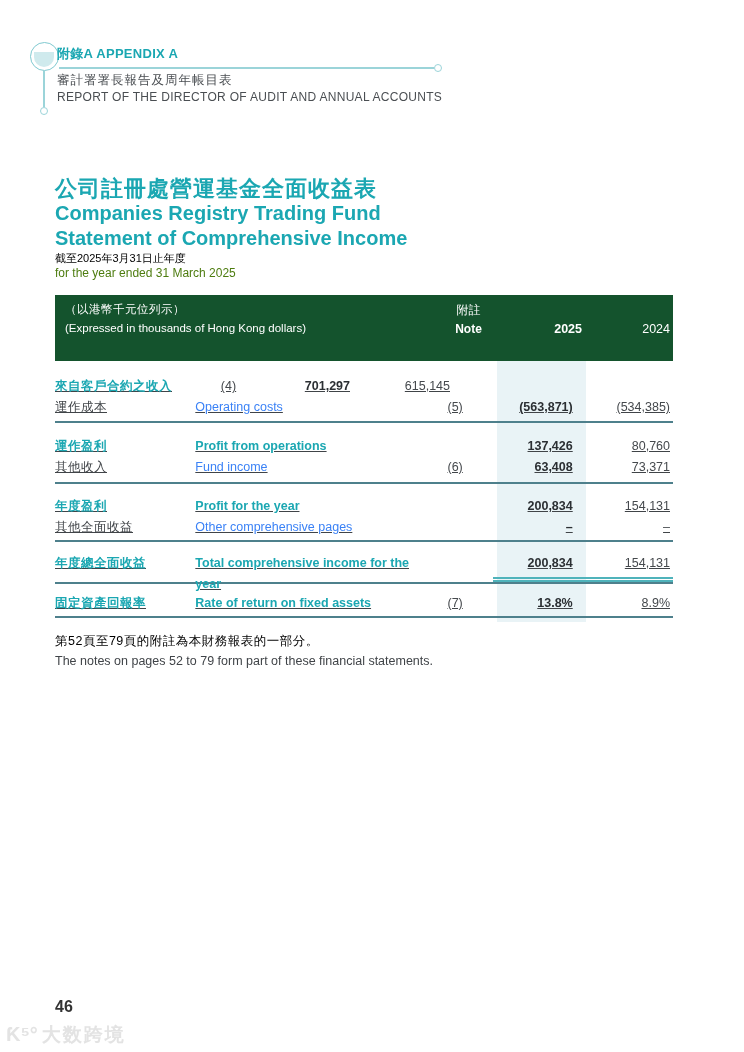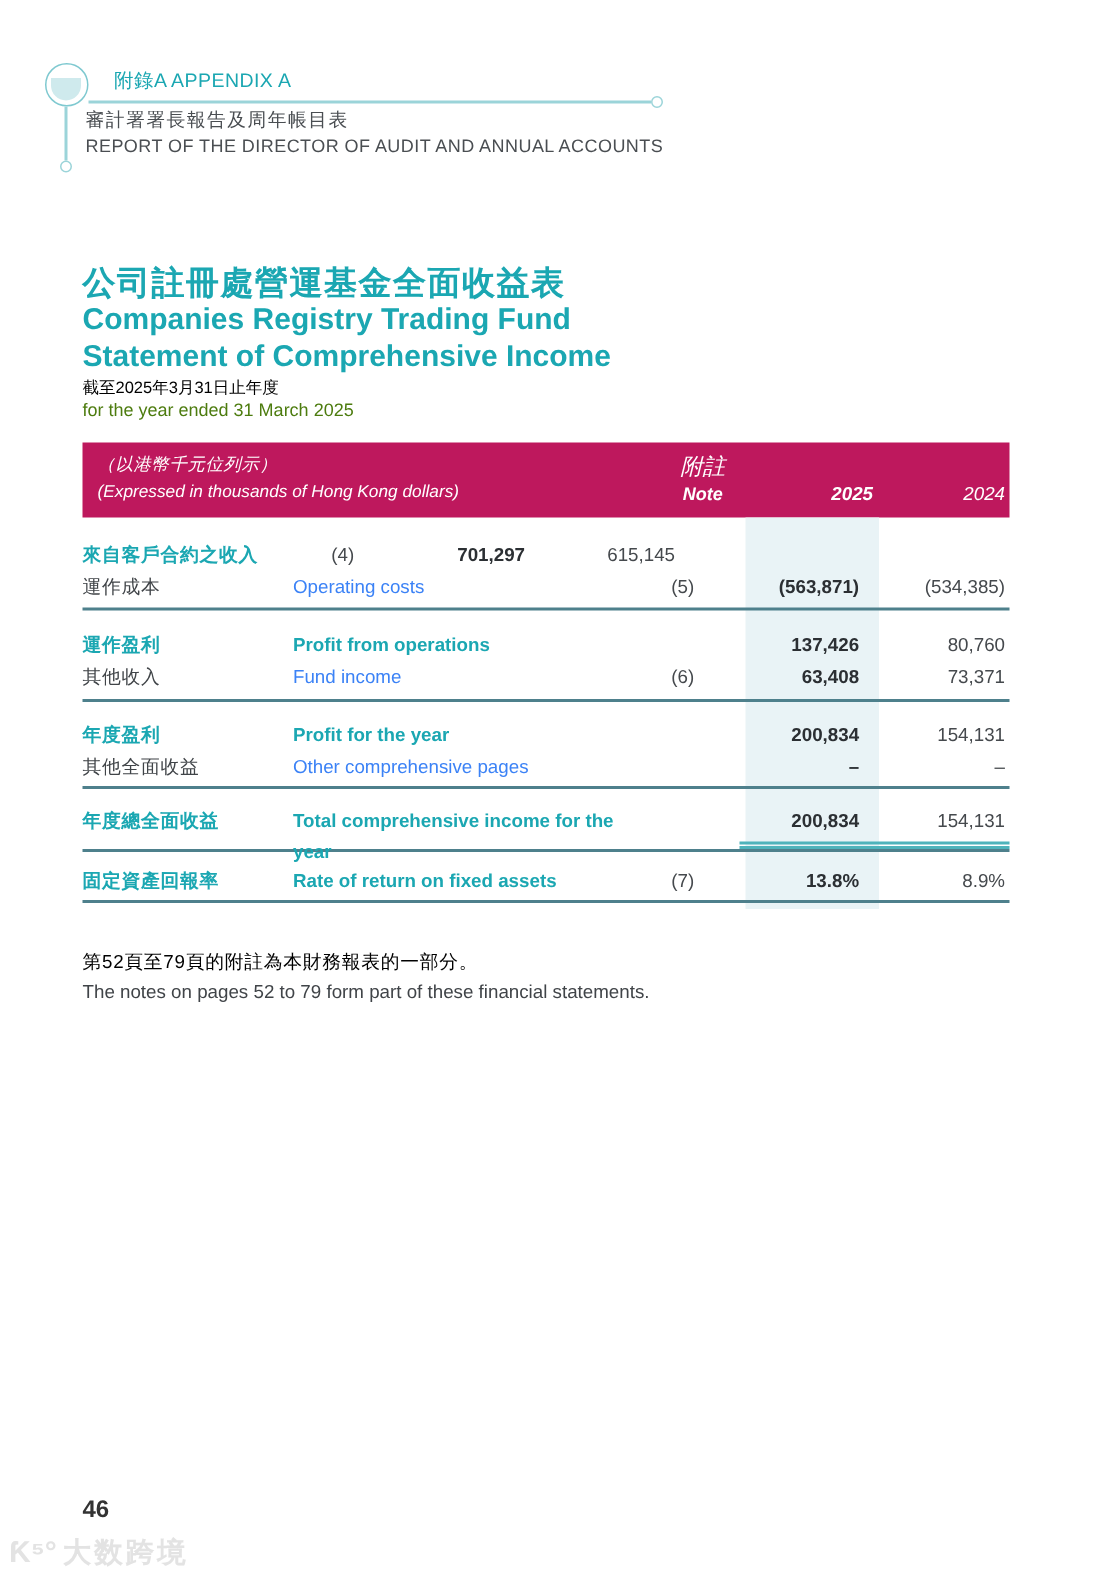--- a/index.html
+++ b/index.html
@@ -18,44 +18,44 @@
   }
   .deco-circle .blob {
     position:absolute; left:3px; top:9px; width:20px; height:15px;
     border-radius:0 0 12px 12px; background:#cfeaed;
   }
   .deco-vline { left:43px; top:71px; width:2px; height:36px; background:#9bd4d9; }
   .deco-vcircle { left:40px; top:107px; width:8px; height:8px; border-radius:50%; border:1.5px solid #9bd4d9; background:#fff; }
   .deco-hline { left:59px; top:67px; width:375px; height:2px; background:#9bd4d9; }
   .deco-hcircle { left:434px; top:64px; width:8px; height:8px; border-radius:50%; border:1.5px solid #9bd4d9; background:#fff; }
 
-  .appendix-label { left:57px; top:45px; font-size:13px; font-weight:normal; color:#1ba7b2; letter-spacing:.3px;margin-left:19px; }
+  .appendix-label { left:57px; top:45px; font-size:13px; font-weight:bold; color:#1ba7b2; letter-spacing:.3px; }
   .dept-zh { left:57px; top:72px; font-size:12.5px; color:#4a4e52; letter-spacing:1px; }
   .dept-en { left:57px; top:90px; font-size:12px; color:#4a4e52; letter-spacing:.3px; }
 
   
   .title-zh  { left:55px; top:174px; font-size:22px; font-weight:600; color:#1ba7b2; letter-spacing:1px; }
   .title-en1 { left:55px; top:202px; font-size:20px; font-weight:bold; color:#1ba7b2; }
   .title-en2 { left:55px; top:227px; font-size:20px; font-weight:bold; color:#1ba7b2; }
   .period-zh { left:55px; top:251px; font-size:11px; color:#000000; }
   .period-en { left:55px; top:266px; font-size:12px; color:#4d7c0f; }
 
   
   .fin-table { left:55px; top:295px; width:618px; }
   .t-head {
-    position:relative; height:50px; background:#be185d; color:#ffffff;font-style:italic;
+    position:relative; height:66px; background:#14532d; color:#ffffff;
   }
   .t-head .h-exp-zh  { position:absolute; left:10px; top:7px;  font-size:11.5px; letter-spacing:.5px; }
   .t-head .h-exp-en  { position:absolute; left:10px; top:27px; font-size:11.5px; }
-  .t-head .h-note-zh { position:absolute; left:385px; top:7px;  width:57px; text-align:center; font-size:15px; }
+  .t-head .h-note-zh { position:absolute; left:385px; top:7px;  width:57px; text-align:center; font-size:12px; }
   .t-head .h-note-en { position:absolute; left:385px; top:27px; width:57px; text-align:center; font-size:12px; font-weight:bold; }
   .t-head .h-2025    { position:absolute; left:442px; top:27px; width:85px; text-align:right; font-size:12.5px; font-weight:bold; }
   .t-head .h-2024    { position:absolute; left:531px; top:27px; width:84px; text-align:right; font-size:12.5px; }
 
-  .t-body { position:relative; }
+  .t-body { position:relative;text-decoration:underline; }
   .hl-col {
     position:absolute; left:442px; top:0; width:89px; height:261px;
     background:#e9f3f6; z-index:0;
   }
   .t-section { position:relative; z-index:1; border-bottom:2px solid #4e808c; }
   .t-section.s1 { padding:15px 0 3px; }
   .t-section.s2 { padding:13px 0 4px; }
   .t-section.s3 { padding:12px 0 2px; }
   .t-section.s4 { padding:11px 0 0; }
   .t-section.s5 { padding:9px 0 2px; }

